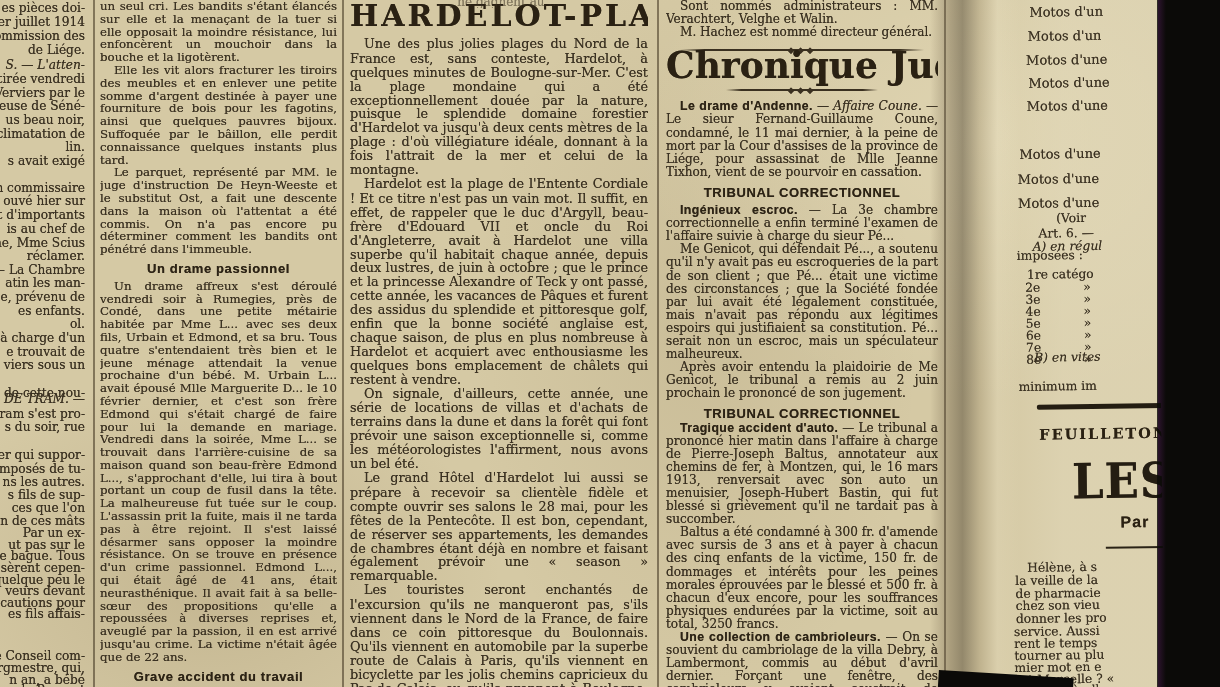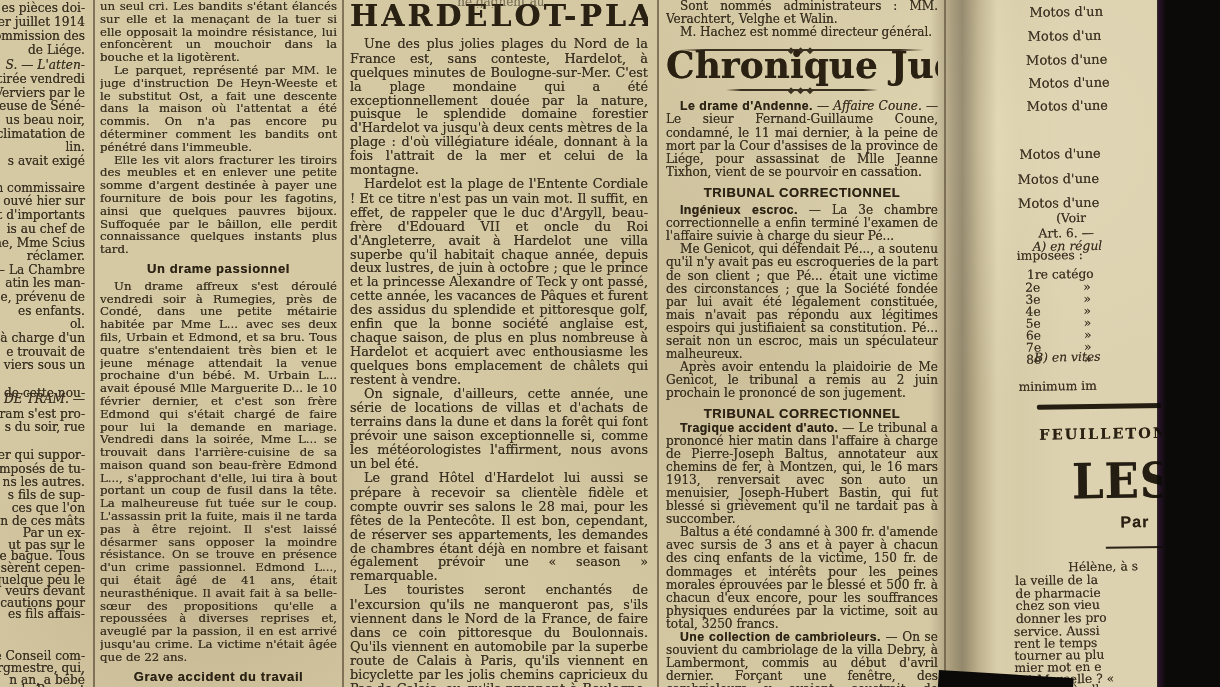--- a/index.html
+++ b/index.html
@@ -151,22 +151,22 @@
         <div class="c1-line" style="top: 650px;"><span>e Conseil com-</span></div>
         <div class="c1-line" style="top: 662px;"><span>rgmestre, qui,</span></div>
         <div class="c1-line" style="top: 674px;"><span>n an, a bébé</span></div>
         <div class="c1-line" style="top: 684px;"><span>que le Parquet</span></div>
       </div>
   </div>
 
   <div class="col" id="col2">
     <div>
         <div class="block para para0"><span class="lead"></span><span class="lead2"></span><span>un seul cri. Les bandits s'étant élancés sur elle et la menaçant de la tuer si elle opposait la moindre résistance, lui enfoncèrent un mouchoir dans la bouche et la ligotèrent.</span></div>
+        <div class="block para"><span class="lead"></span><span class="lead2"></span><span>Elle les vit alors fracturer les tiroirs des meubles et en enlever une petite somme d'argent destinée à payer une fourniture de bois pour les fagotins, ainsi que quelques pauvres bijoux. Suffoquée par le bâillon, elle perdit connaissance quelques instants plus tard.</span></div>
         <div class="block para"><span class="lead"></span><span class="lead2"></span><span>Le parquet, représenté par MM. le juge d'instruction De Heyn-Weeste et le substitut Ost, a fait une descente dans la maison où l'attentat a été commis. On n'a pas encore pu déterminer comment les bandits ont pénétré dans l'immeuble.</span></div>
-        <div class="block para"><span class="lead"></span><span class="lead2"></span><span>Elle les vit alors fracturer les tiroirs des meubles et en enlever une petite somme d'argent destinée à payer une fourniture de bois pour les fagotins, ainsi que quelques pauvres bijoux. Suffoquée par le bâillon, elle perdit connaissance quelques instants plus tard.</span></div>
         <div class="block subhead"><span class="lead"></span><span class="lead2"></span><span>Un drame passionnel</span></div>
         <div class="block para"><span class="lead"></span><span class="lead2"></span><span>Un drame affreux s'est déroulé vendredi soir à Rumegies, près de Condé, dans une petite métairie habitée par Mme L... avec ses deux fils, Urbain et Edmond, et sa bru. Tous quatre s'entendaient très bien et le jeune ménage attendait la venue prochaine d'un bébé. M. Urbain L... avait épousé Mlle Marguerite D... le 10 février dernier, et c'est son frère Edmond qui s'était chargé de faire pour lui la demande en mariage. Vendredi dans la soirée, Mme L... se trouvait dans l'arrière-cuisine de sa maison quand son beau-frère Edmond L..., s'approchant d'elle, lui tira à bout portant un coup de fusil dans la tête. La malheureuse fut tuée sur le coup. L'assassin prit la fuite, mais il ne tarda pas à être rejoint. Il s'est laissé désarmer sans opposer la moindre résistance. On se trouve en présence d'un crime passionnel. Edmond L..., qui était âgé de 41 ans, était neurasthénique. Il avait fait à sa belle-sœur des propositions qu'elle a repoussées à diverses reprises et, aveuglé par la passion, il en est arrivé jusqu'au crime. La victime n'était âgée que de 22 ans.</span></div>
         <div class="block subhead"><span class="lead"></span><span class="lead2"></span><span>Grave accident du travail</span></div>
       </div>
   </div>
 
   <div class="col" id="col3">
     <div class="frag">…, ne gagnent au …</div>
     <div>
         <div class="block big-title"><span class="lead"></span><span class="lead2"></span><span>HARDELOT-PLAGE</span></div>
@@ -228,21 +228,21 @@
         <div class="r small" style="top: 340px; left: 76px;"><span>»</span></div>
         <div class="r small" style="top: 352px; left: 18px;"><span>8e</span></div>
         <div class="r small" style="top: 352px; left: 76px;"><span>»</span></div>
         <div class="r small ital-lead" style="top: 350px; left: 26px;"><span>B) en vites</span></div>
         <div class="r small" style="top: 379px; left: 10px;"><span>minimum im</span></div>
         <div class="r rule-thick" style="top: 404px; left: 28px; width: 128px;"><span></span></div>
         <div class="r feu" style="top: 425px; left: 30px;"><span>FEUILLETON</span></div>
         <div class="r serial" style="top: 455px; left: 62px;"><span>LES SA</span></div>
         <div class="r par" style="top: 514px; left: 110px;"><span>Par</span></div>
         <div class="r rule-thin" style="top: 547px; left: 95px; width: 65px;"><span></span></div>
-        <div class="r story" style="top: 560px; left: 16px; margin-left: 41px;"><span>Hélène, à s</span></div>
+        <div class="r story" style="top: 560px; left: 16px;"><span>Hélène, à s</span></div>
         <div class="r story" style="top: 573px; left: 4px;"><span>la veille de la</span></div>
         <div class="r story" style="top: 586px; left: 4px;"><span>de pharmacie</span></div>
         <div class="r story" style="top: 598px; left: 4px;"><span>chez son vieu</span></div>
         <div class="r story" style="top: 611px; left: 4px;"><span>donner les pro</span></div>
         <div class="r story" style="top: 624px; left: 2px;"><span>service. Aussi</span></div>
         <div class="r story" style="top: 636px; left: 2px;"><span>rent le temps</span></div>
         <div class="r story" style="top: 648px; left: 2px;"><span>tourner au plu</span></div>
         <div class="r story" style="top: 660px; left: 2px;"><span>mier mot en e</span></div>
         <div class="r story" style="top: 672px; left: 2px;"><span>est Marcelle ? «</span></div>
         <div class="r story" style="top: 683px; left: 2px;"><span>bandon où elle</span></div>

